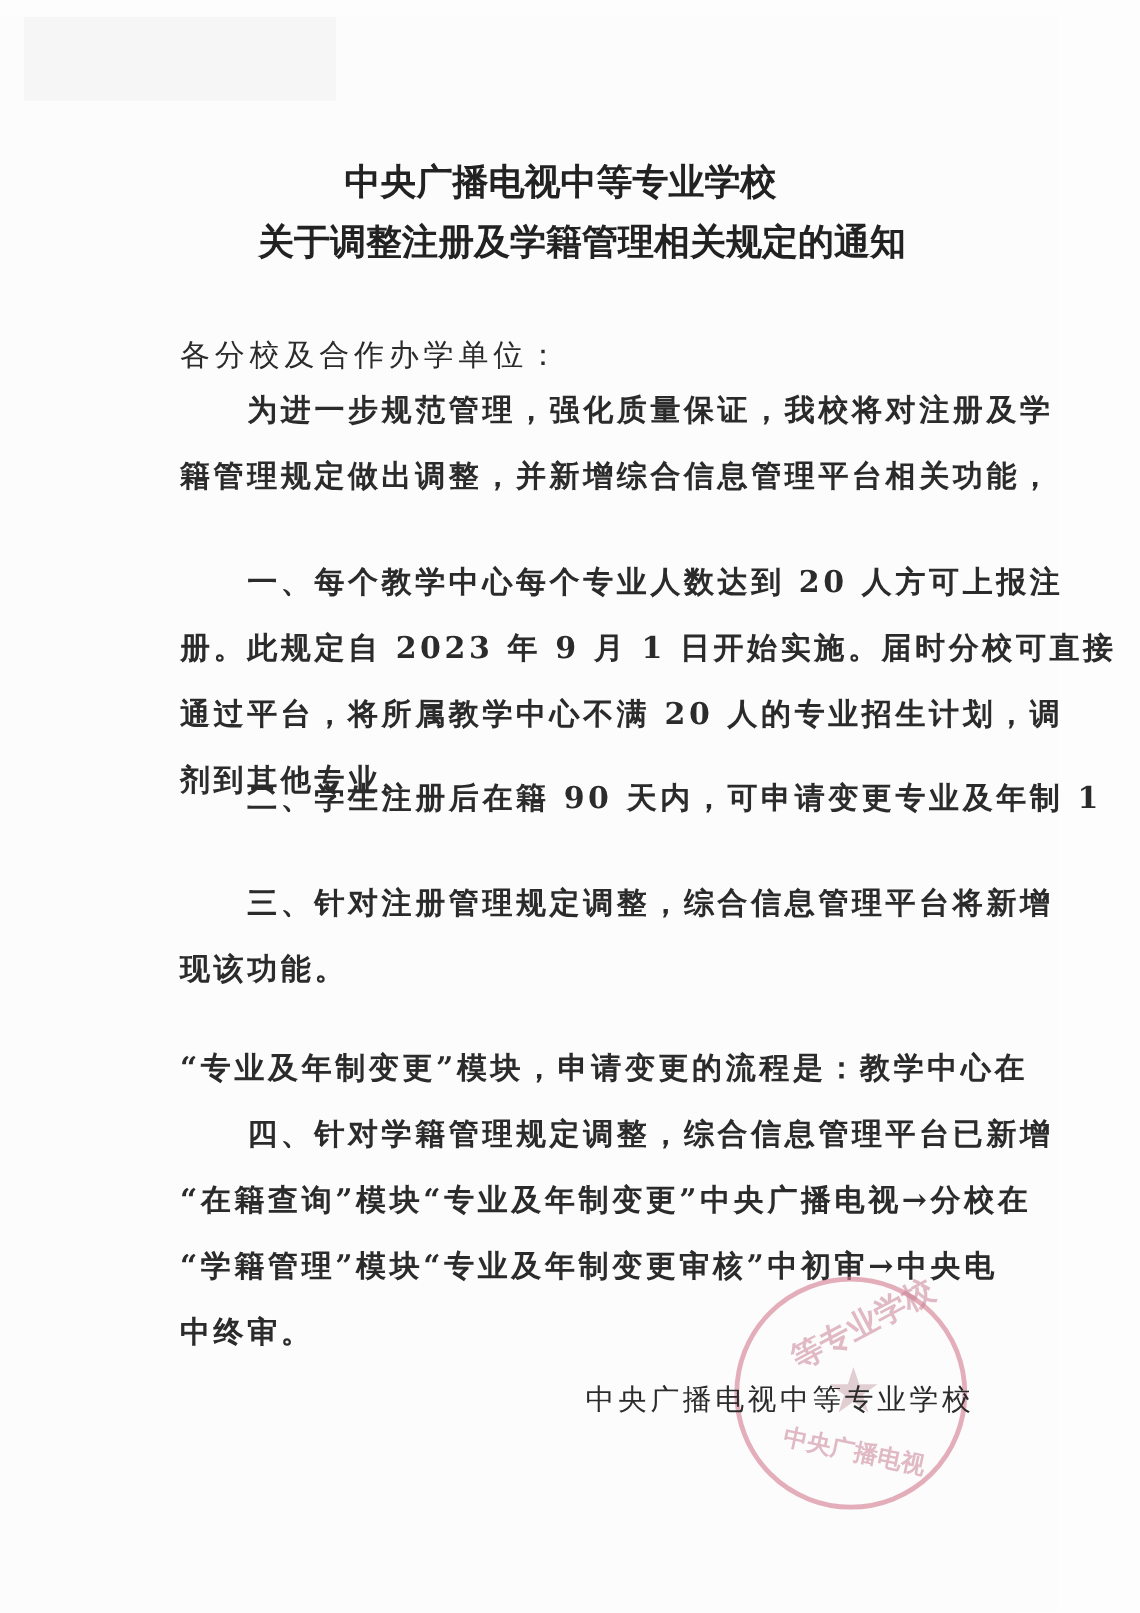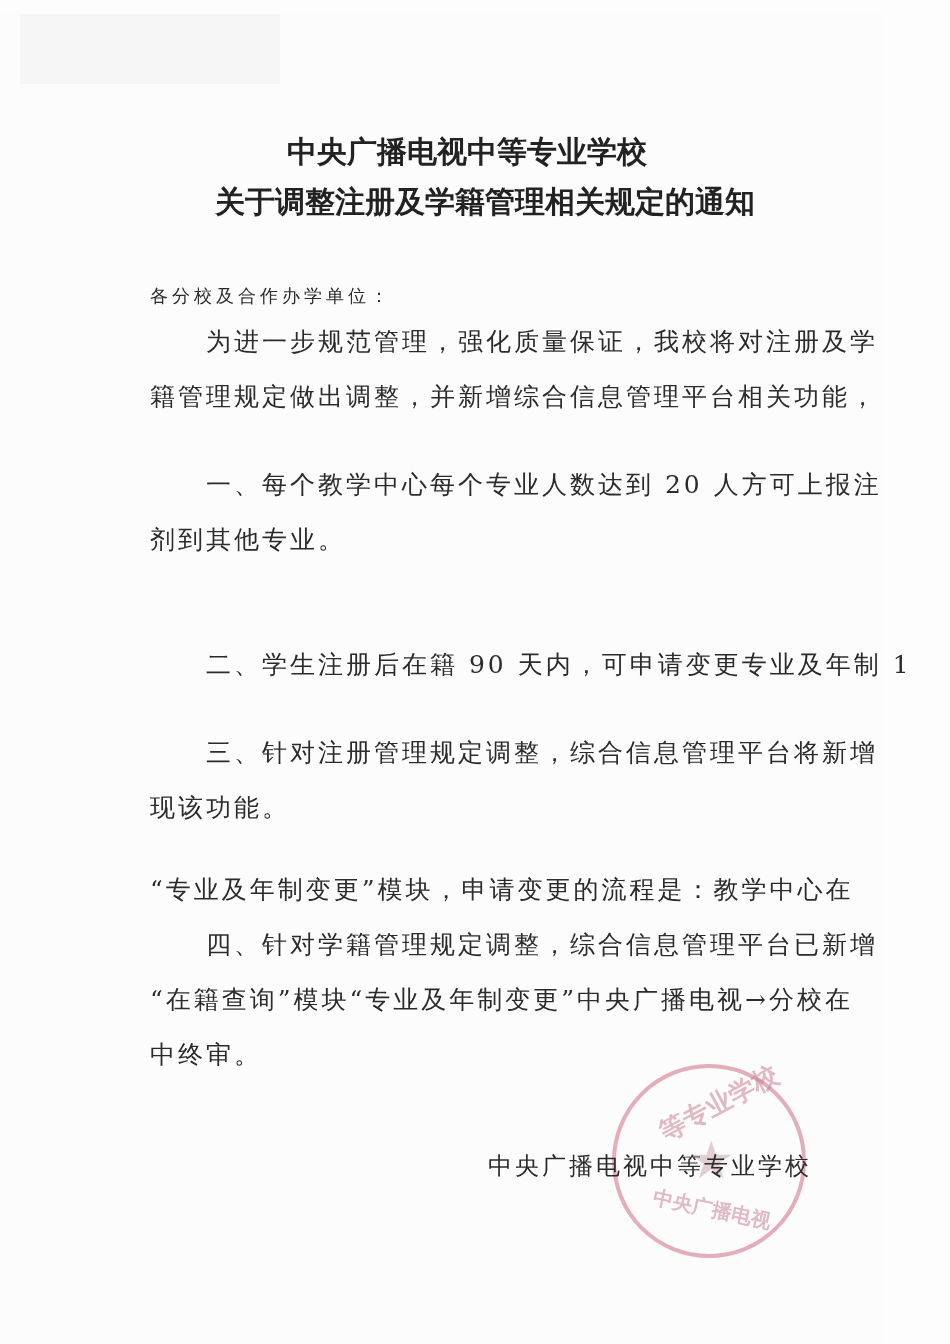--- a/index.html
+++ b/index.html
@@ -32,35 +32,36 @@
       letter-spacing: 0px;
       white-space: nowrap;
     }
     .title.t1 { top: 118px; left: -8px; }
     .title.t2 { top: 168px; left: 10px; }
     .salutation {
       position: absolute;
       left: 150px;
       top: 262px;
       font-family: "DejaVu Serif", serif;
-      font-size: 18px;
+      font-size: 25px;
       letter-spacing: 4px;
       line-height: 40px;
       color: #2b2b2b;
       white-space: nowrap;
     }
     .para {
       position: absolute;
       left: 150px;
       width: 675px;
       font-family: "DejaVu Serif", serif;
       font-size: 25px;
       line-height: 55px;
       color: #2b2b2b;
       letter-spacing: 3px;
+      font-weight: bold;
     }
     .line {
       display: block;
       white-space: nowrap;
       height: 55px;
     }
     .indent { padding-left: 56px; }
     .signature {
       position: absolute;
       font-family: "DejaVu Serif", serif;
@@ -114,36 +115,39 @@
 
   <div class="salutation">各分校及合作办学单位：</div>
 
   <div class="para" style="top:300px;">
     <span class="line indent">为进一步规范管理，强化质量保证，我校将对注册及学</span>
     <span class="line">籍管理规定做出调整，并新增综合信息管理平台相关功能，</span>
   </div>
 
   <div class="para" style="top:443px;">
     <span class="line indent">一、每个教学中心每个专业人数达到 20 人方可上报注</span>
+    <span class="line">册。此规定自 2023 年 9 月 1 日开始实施。届时分校可直接</span>
+    <span class="line">通过平台，将所属教学中心不满 20 人的专业招生计划，调</span>
     <span class="line">剂到其他专业。</span>
   </div>
 
   <div class="para" style="top:623px;">
     <span class="line indent">二、学生注册后在籍 90 天内，可申请变更专业及年制 1</span>
   </div>
 
   <div class="para" style="top:711px;">
     <span class="line indent">三、针对注册管理规定调整，综合信息管理平台将新增</span>
     <span class="line">现该功能。</span>
   </div>
 
   <div class="para" style="top:848px;">
     <span class="line">“专业及年制变更”模块，申请变更的流程是：教学中心在</span>
     <span class="line indent">四、针对学籍管理规定调整，综合信息管理平台已新增</span>
     <span class="line">“在籍查询”模块“专业及年制变更”中央广播电视→分校在</span>
+    <span class="line">“学籍管理”模块“专业及年制变更审核”中初审→中央电</span>
     <span class="line">中终审。</span>
   </div>
 
   <div class="stamp">
     <span class="stamp-text" style="left:38px;top:18px;transform:rotate(-28deg);">等专业学校</span>
     <span class="stamp-star">★</span>
     <span class="stamp-text" style="left:36px;top:128px;font-size:20px;transform:rotate(12deg);">中央广播电视</span>
   </div>
 
   <div class="signature sig-org">中央广播电视中等专业学校</div>

